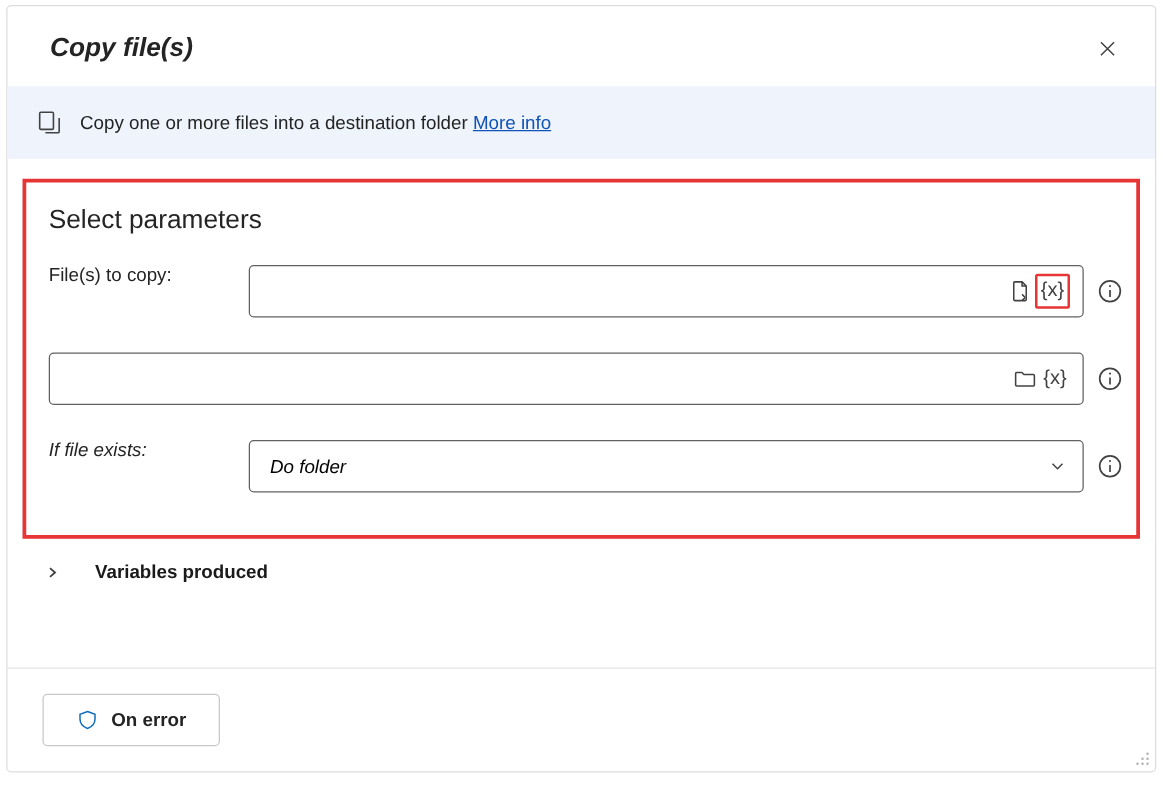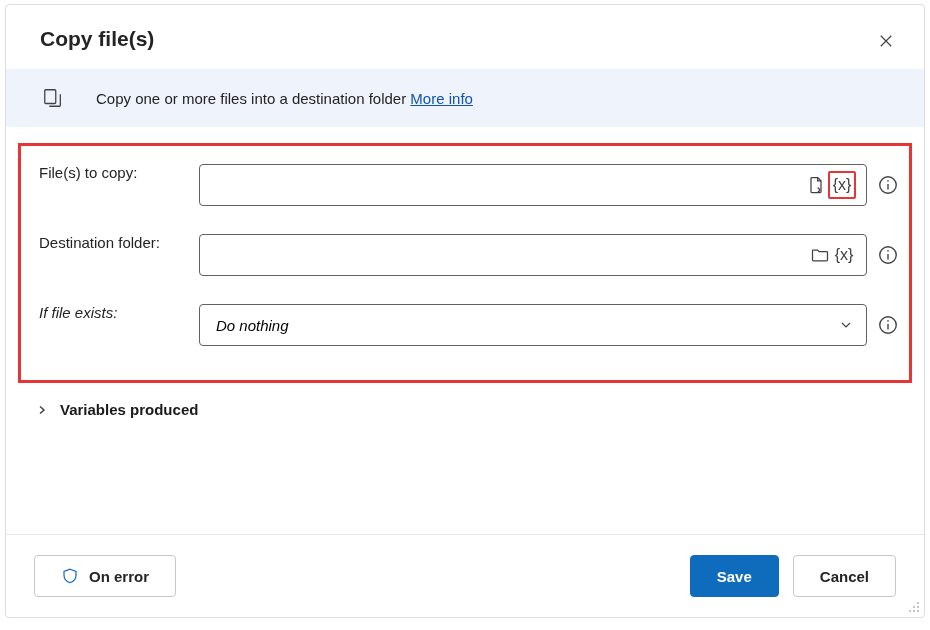--- a/index.html
+++ b/index.html
@@ -21,22 +21,23 @@
       background: #fff;
       border: 1px solid #ddd;
       border-radius: 4px;
       position: relative;
       display: flex;
       flex-direction: column;
     }
     .dialog-header {
       display: flex;
       justify-content: space-between;
-      align-items: flex-end;
+      align-items: center;
       padding: 22px 28px 18px 34px;
+      font-style: italic;
     }
     .dialog-title {
       font-size: 21px;
       font-weight: 600;
       color: #242424;
     }
     .close-btn {
       width: 20px;
       height: 20px;
       display: flex;
@@ -44,24 +45,24 @@
       justify-content: center;
       cursor: pointer;
       color: #424242;
       background: none;
       border: none;
     }
     .close-btn svg { width: 18px; height: 18px; }
     .info-banner {
       background: #eef3fc;
       margin: 0;
-      padding: 18px 36px;
-      display: flex;
-      align-items: center;
-      gap: 32px;
+      padding: 18px 23px;
+      display: flex;
+      align-items: center;
+      gap: 13px;
     }
     .banner-icon {
       color: #424242;
       display: flex;
     }
     .banner-icon svg { width: 22px; height: 22px; }
     .banner-text {
       font-size: 15px;
       color: #242424;
     }
@@ -169,21 +170,21 @@
       height: 22px;
       color: #424242;
       cursor: pointer;
       flex-shrink: 0;
     }
     .info-icon svg { width: 22px; height: 22px; }
     .collapsible-row {
       margin: 18px 30px 0 30px;
       display: flex;
       align-items: center;
-      gap: 12px;
+      gap: 28px;
     }
     .chevron {
       color: #424242;
       display: flex;
       cursor: pointer;
     }
     .chevron svg { width: 12px; height: 12px; }
     .collapsible-label {
       font-size: 15px;
       font-weight: 600;
@@ -260,20 +261,21 @@
     </span>
     <span class="banner-text">
       <span>Copy one or more files into a destination folder</span>
       <a class="banner-link">More info</a>
     </span>
   </div>
 
   <div class="body">
 
     <div class="highlight-section">
+      <div class="section-title">Select parameters</div>
 
       <div class="form-row">
         <div class="form-label">File(s) to copy:</div>
         <div class="input-wrap">
           <div class="text-input">
             <input type="text" value="" style="">
             <button class="inline-icon-btn">
               <svg viewBox="0 0 24 24" fill="none" stroke="currentColor" stroke-width="1.5">
                 <path d="M7 3 h7 l4 4 v13 a1 1 0 0 1 -1 1 H7 a1 1 0 0 1 -1 -1 V4 a1 1 0 0 1 1 -1 z"></path>
                 <path d="M14 3 v4 h4"></path>
@@ -286,21 +288,20 @@
             <svg viewBox="0 0 24 24" fill="none" stroke="currentColor" stroke-width="1.5">
               <circle cx="12" cy="12" r="9"></circle>
               <line x1="12" y1="11" x2="12" y2="17"></line>
               <circle cx="12" cy="7.5" r="0.9" fill="currentColor" stroke="none"></circle>
             </svg>
           </span>
         </div>
       </div>
 
       <div class="form-row">
-        <div class="form-label">Destination folder:</div>
         <div class="input-wrap">
           <div class="text-input">
             <input type="text" value="" style="">
             <button class="inline-icon-btn">
               <svg viewBox="0 0 24 24" fill="none" stroke="currentColor" stroke-width="1.5">
                 <path d="M3 7 a1 1 0 0 1 1 -1 h5 l2 2 h9 a1 1 0 0 1 1 1 v9 a1 1 0 0 1 -1 1 H4 a1 1 0 0 1 -1 -1 z"></path>
               </svg>
             </button>
             <button class="inline-icon-btn var">{x}</button>
           </div>
@@ -311,21 +312,21 @@
               <circle cx="12" cy="7.5" r="0.9" fill="currentColor" stroke="none"></circle>
             </svg>
           </span>
         </div>
       </div>
 
       <div class="form-row">
         <div class="form-label">If file exists:</div>
         <div class="input-wrap">
           <div class="select-input">
-            <span>Do nothing</span>
+            <span>Do folder</span>
             <svg viewBox="0 0 24 24" fill="none" stroke="currentColor" stroke-width="1.8">
                 <path d="M6 9 l6 6 l6 -6"></path>
               </svg>
           </div>
           <span class="info-icon">
             <svg viewBox="0 0 24 24" fill="none" stroke="currentColor" stroke-width="1.5">
               <circle cx="12" cy="12" r="9"></circle>
               <line x1="12" y1="11" x2="12" y2="17"></line>
               <circle cx="12" cy="7.5" r="0.9" fill="currentColor" stroke="none"></circle>
             </svg>
@@ -348,28 +349,20 @@
 
   <div class="footer">
     <div class="footer-left">
       <button class="btn">
         <svg viewBox="0 0 24 24" fill="none" stroke="currentColor" stroke-width="1.6">
           <path d="M12 3 l8 3 v5 c0 5 -3.5 8.5 -8 10 c-4.5 -1.5 -8 -5 -8 -10 V6 z"></path>
         </svg>
         <span>On error</span>
       </button>
     </div>
-    <div class="footer-right">
-      <button class="btn btn-primary">
-        <span>Save</span>
-      </button>
-      <button class="btn">
-        <span>Cancel</span>
-      </button>
-    </div>
   </div>
 
   <div class="resize-handle">
     <svg viewBox="0 0 14 14">
       <circle cx="11" cy="3" r="1" fill="currentColor"></circle>
       <circle cx="7" cy="7" r="1" fill="currentColor"></circle>
       <circle cx="11" cy="7" r="1" fill="currentColor"></circle>
       <circle cx="3" cy="11" r="1" fill="currentColor"></circle>
       <circle cx="7" cy="11" r="1" fill="currentColor"></circle>
       <circle cx="11" cy="11" r="1" fill="currentColor"></circle>

